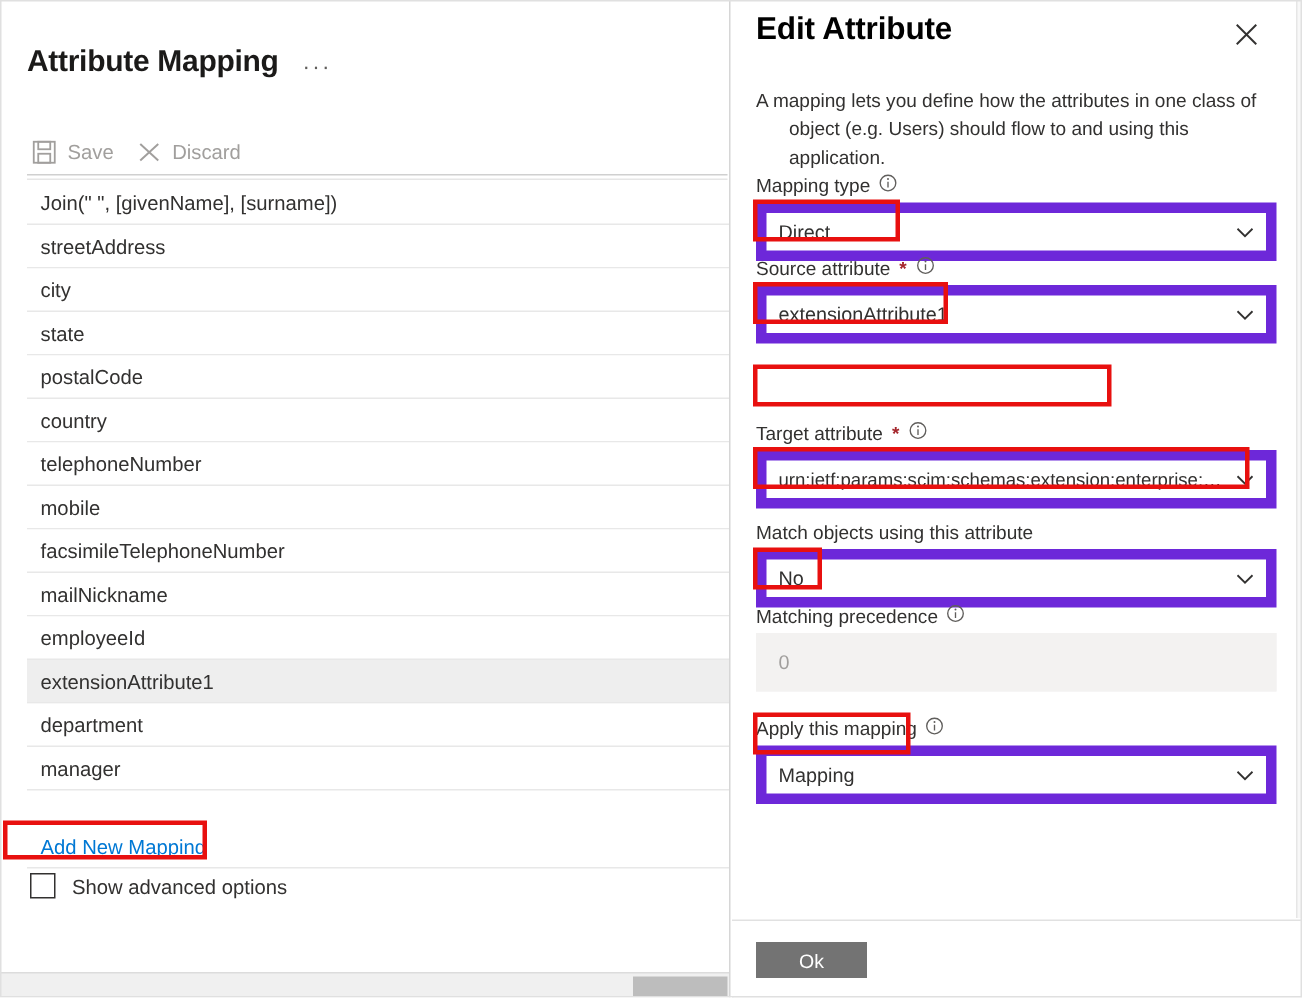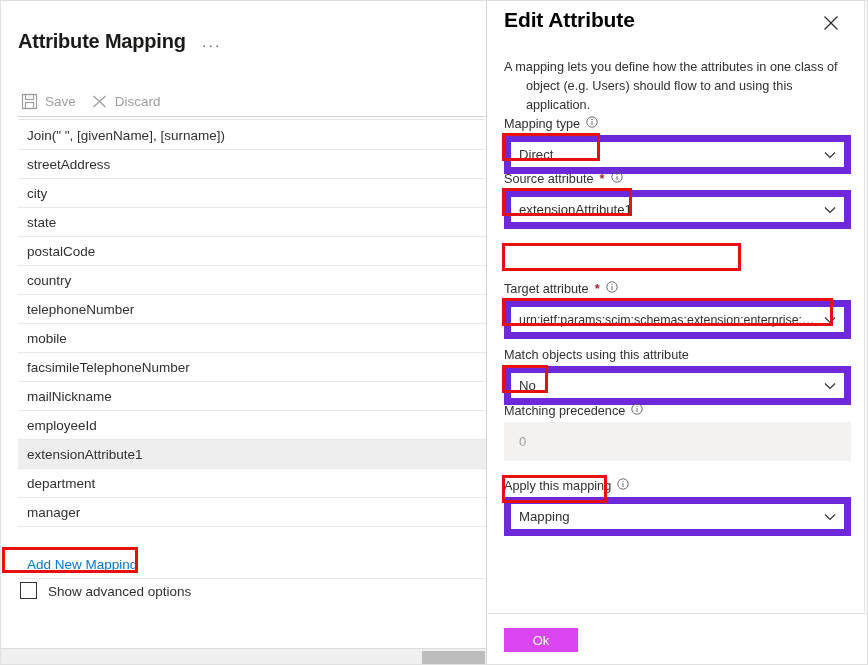--- a/index.html
+++ b/index.html
@@ -231,21 +231,21 @@
   #right-footer-sep {
     position: absolute;
     left: 0; top: 613px;
     width: 380px; height: 0;
     border-top: 1px solid #e1e1e1;
   }
   #ok-button {
     position: absolute;
     left: 504px; top: 628px;
     width: 74px; height: 24px;
-    background: #d946ef;
+    background: #737373;
     color: #ffffff;
     font-size: 13px;
     border: none;
     display: flex; align-items: center; justify-content: center;
     cursor: pointer;
     font-family: "Liberation Sans", sans-serif;
   }
   #bottom-edge {
     position: absolute;
     left: 488px; bottom: 0;

